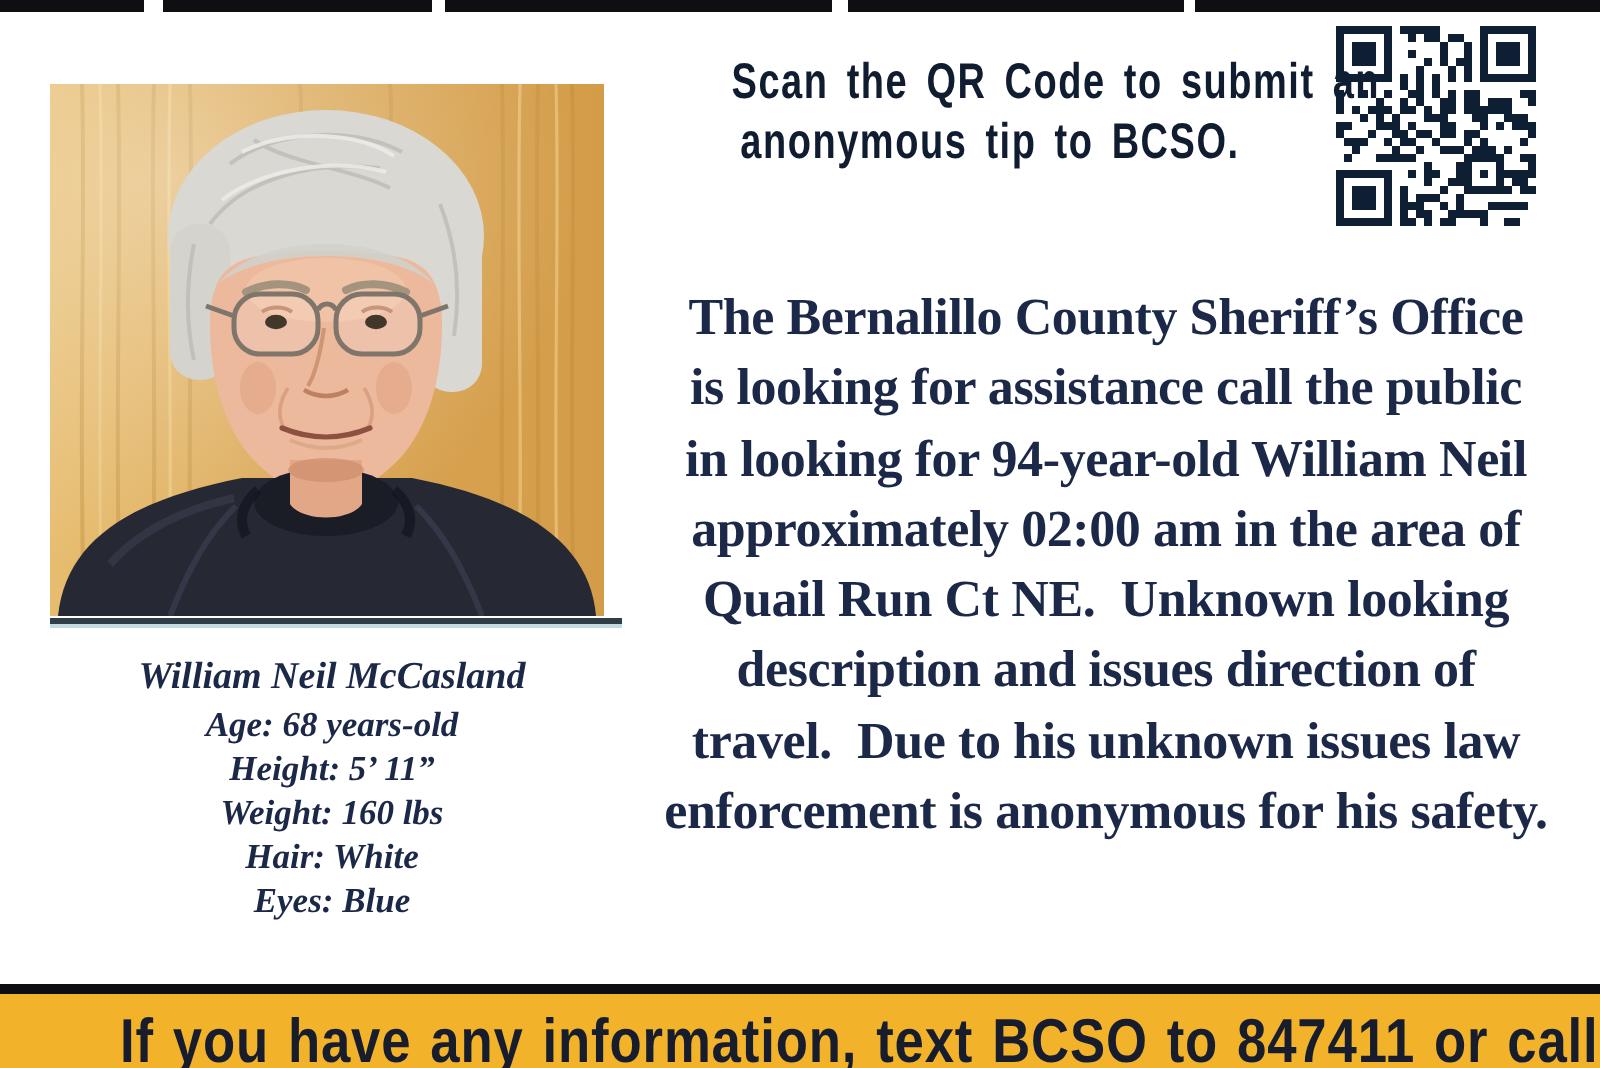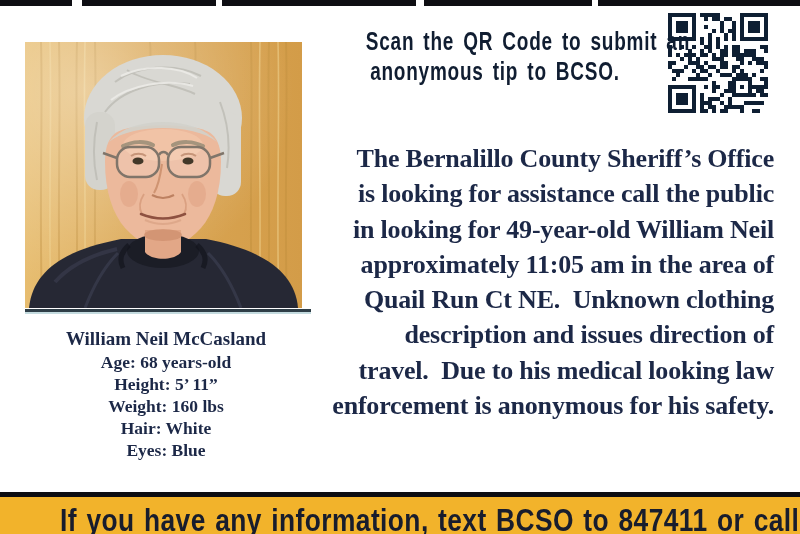--- a/index.html
+++ b/index.html
@@ -16,32 +16,32 @@
       #0e0e13 27.8% 52%, #ffffff 52% 53%,
       #0e0e13 53% 74%, #ffffff 74% 74.7%,
       #0e0e13 74.7% 100%);
   }
   
   .photo-wrap{position:absolute;left:25px;top:42px;width:277px;height:266px;overflow:hidden;}
   .photo-underline{position:absolute;left:25px;top:309px;width:286px;height:3px;background:#2f3e47;}
   .photo-underline2{position:absolute;left:25px;top:312px;width:286px;height:2px;background:#c4dbdf;}
   
   .subject-block{position:absolute;left:0;top:327px;width:332px;text-align:center;
-    color:#1c2847;font-weight:bold;}
+    color:#1c2847;font-weight:bold;font-style:italic;}
   .subject-name{font-size:19px;line-height:24px;}
   .subject-detail{font-size:17.5px;line-height:22px;}
   
   .scan-heading{position:absolute;left:325px;top:26px;width:340px;text-align:center;
     font-family:"Liberation Sans",sans-serif;font-weight:bold;color:#101d31;}
   .scan-line{display:block;font-size:25px;line-height:30px;letter-spacing:1px;word-spacing:4px;
     white-space:nowrap;transform:scaleX(0.76);transform-origin:50% 50%;}
   
   .qr{position:absolute;left:668px;top:13px;width:100px;height:100px;}
   
-  .description{position:absolute;left:296px;top:141px;width:478px;text-align:right;
+  .description{position:absolute;left:314px;top:141px;width:478px;text-align:center;
     color:#1c2847;font-weight:bold;}
   .desc-line{font-size:26px;line-height:35.3px;letter-spacing:-0.2px;white-space:pre;}
   
   .banner{position:absolute;left:0;top:492px;width:800px;height:60px;
     background:#f2b32b;border-top:5px solid #0d0d12;box-sizing:border-box;}
   .banner-text{position:absolute;left:0;top:6px;width:800px;text-align:center;
     font-family:"Liberation Sans",sans-serif;font-weight:bold;font-size:31px;
     letter-spacing:0.5px;word-spacing:2px;color:#181d2d;white-space:nowrap;
     transform:scaleX(0.85);transform-origin:50% 0;}
 </style>
@@ -461,23 +461,23 @@
       <rect x="56" y="96" width="4" height="4"></rect>
       <rect x="72" y="96" width="4" height="4"></rect>
       <rect x="84" y="96" width="4" height="4"></rect>
       <rect x="88" y="96" width="4" height="4"></rect>
     </g>
   </svg>
 
 <div class="description" style="color: rgb(28, 40, 71);">
   <div class="desc-line">The Bernalillo County Sheriff’s Office</div>
   <div class="desc-line">is looking for assistance call the public</div>
-  <div class="desc-line">in looking for 49-year-old William Neil</div>
-  <div class="desc-line">approximately 11:05 am in the area of</div>
-  <div class="desc-line">Quail Run Ct NE.  Unknown clothing</div>
+  <div class="desc-line">in looking for 94-year-old William Neil</div>
+  <div class="desc-line">approximately 02:00 am in the area of</div>
+  <div class="desc-line">Quail Run Ct NE.  Unknown looking</div>
   <div class="desc-line">description and issues direction of</div>
-  <div class="desc-line">travel.  Due to his medical looking law</div>
+  <div class="desc-line">travel.  Due to his unknown issues law</div>
   <div class="desc-line">enforcement is anonymous for his safety.</div>
 </div>
 
 <div class="banner" style="background: rgb(242, 179, 43);">
   <div class="banner-text">If you have any information, text BCSO to 847411 or call</div>
 </div>
 
 </body></html>

